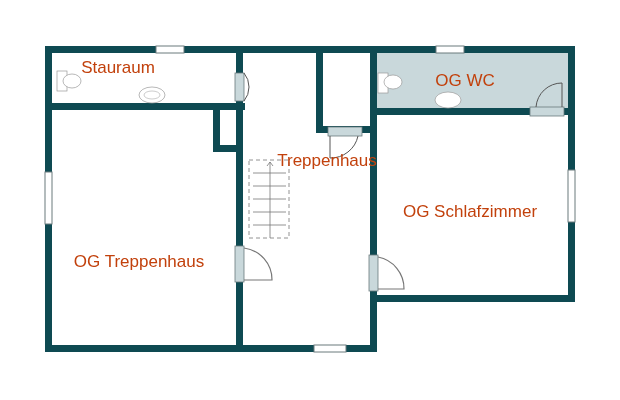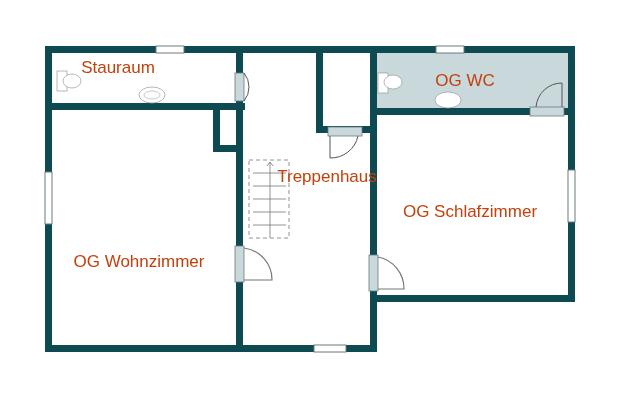--- a/index.html
+++ b/index.html
@@ -79,15 +79,15 @@
     <ellipse cx="152" cy="95" rx="13" ry="8" fill="#fff" stroke="#999" stroke-width="0.7"></ellipse>
     <ellipse cx="152" cy="95" rx="8" ry="4" fill="none" stroke="#999" stroke-width="0.5"></ellipse>
     <rect x="378" y="73" width="10" height="20" fill="#fff" stroke="#999" stroke-width="0.7"></rect>
     <ellipse cx="393" cy="82" rx="9" ry="7" fill="#fff" stroke="#999" stroke-width="0.7"></ellipse>
     <ellipse cx="448" cy="100" rx="13" ry="8" fill="#fff" stroke="#999" stroke-width="0.7"></ellipse>
   </g>
 </svg>
 
 <div class="label" style="left:118px;top:68px">Stauraum</div>
 <div class="label" style="left:465px;top:81px">OG WC</div>
-<div class="label" style="left:327px;top:177px">Treppenhaus</div>
+<div class="label" style="left:327px;top:161px">Treppenhaus</div>
 <div class="label" style="left:470px;top:212px">OG Schlafzimmer</div>
-<div class="label" style="left:139px;top:262px">OG Wohnzimmer</div>
+<div class="label" style="left:139px;top:262px">OG Treppenhaus</div>
 
 </body></html>

